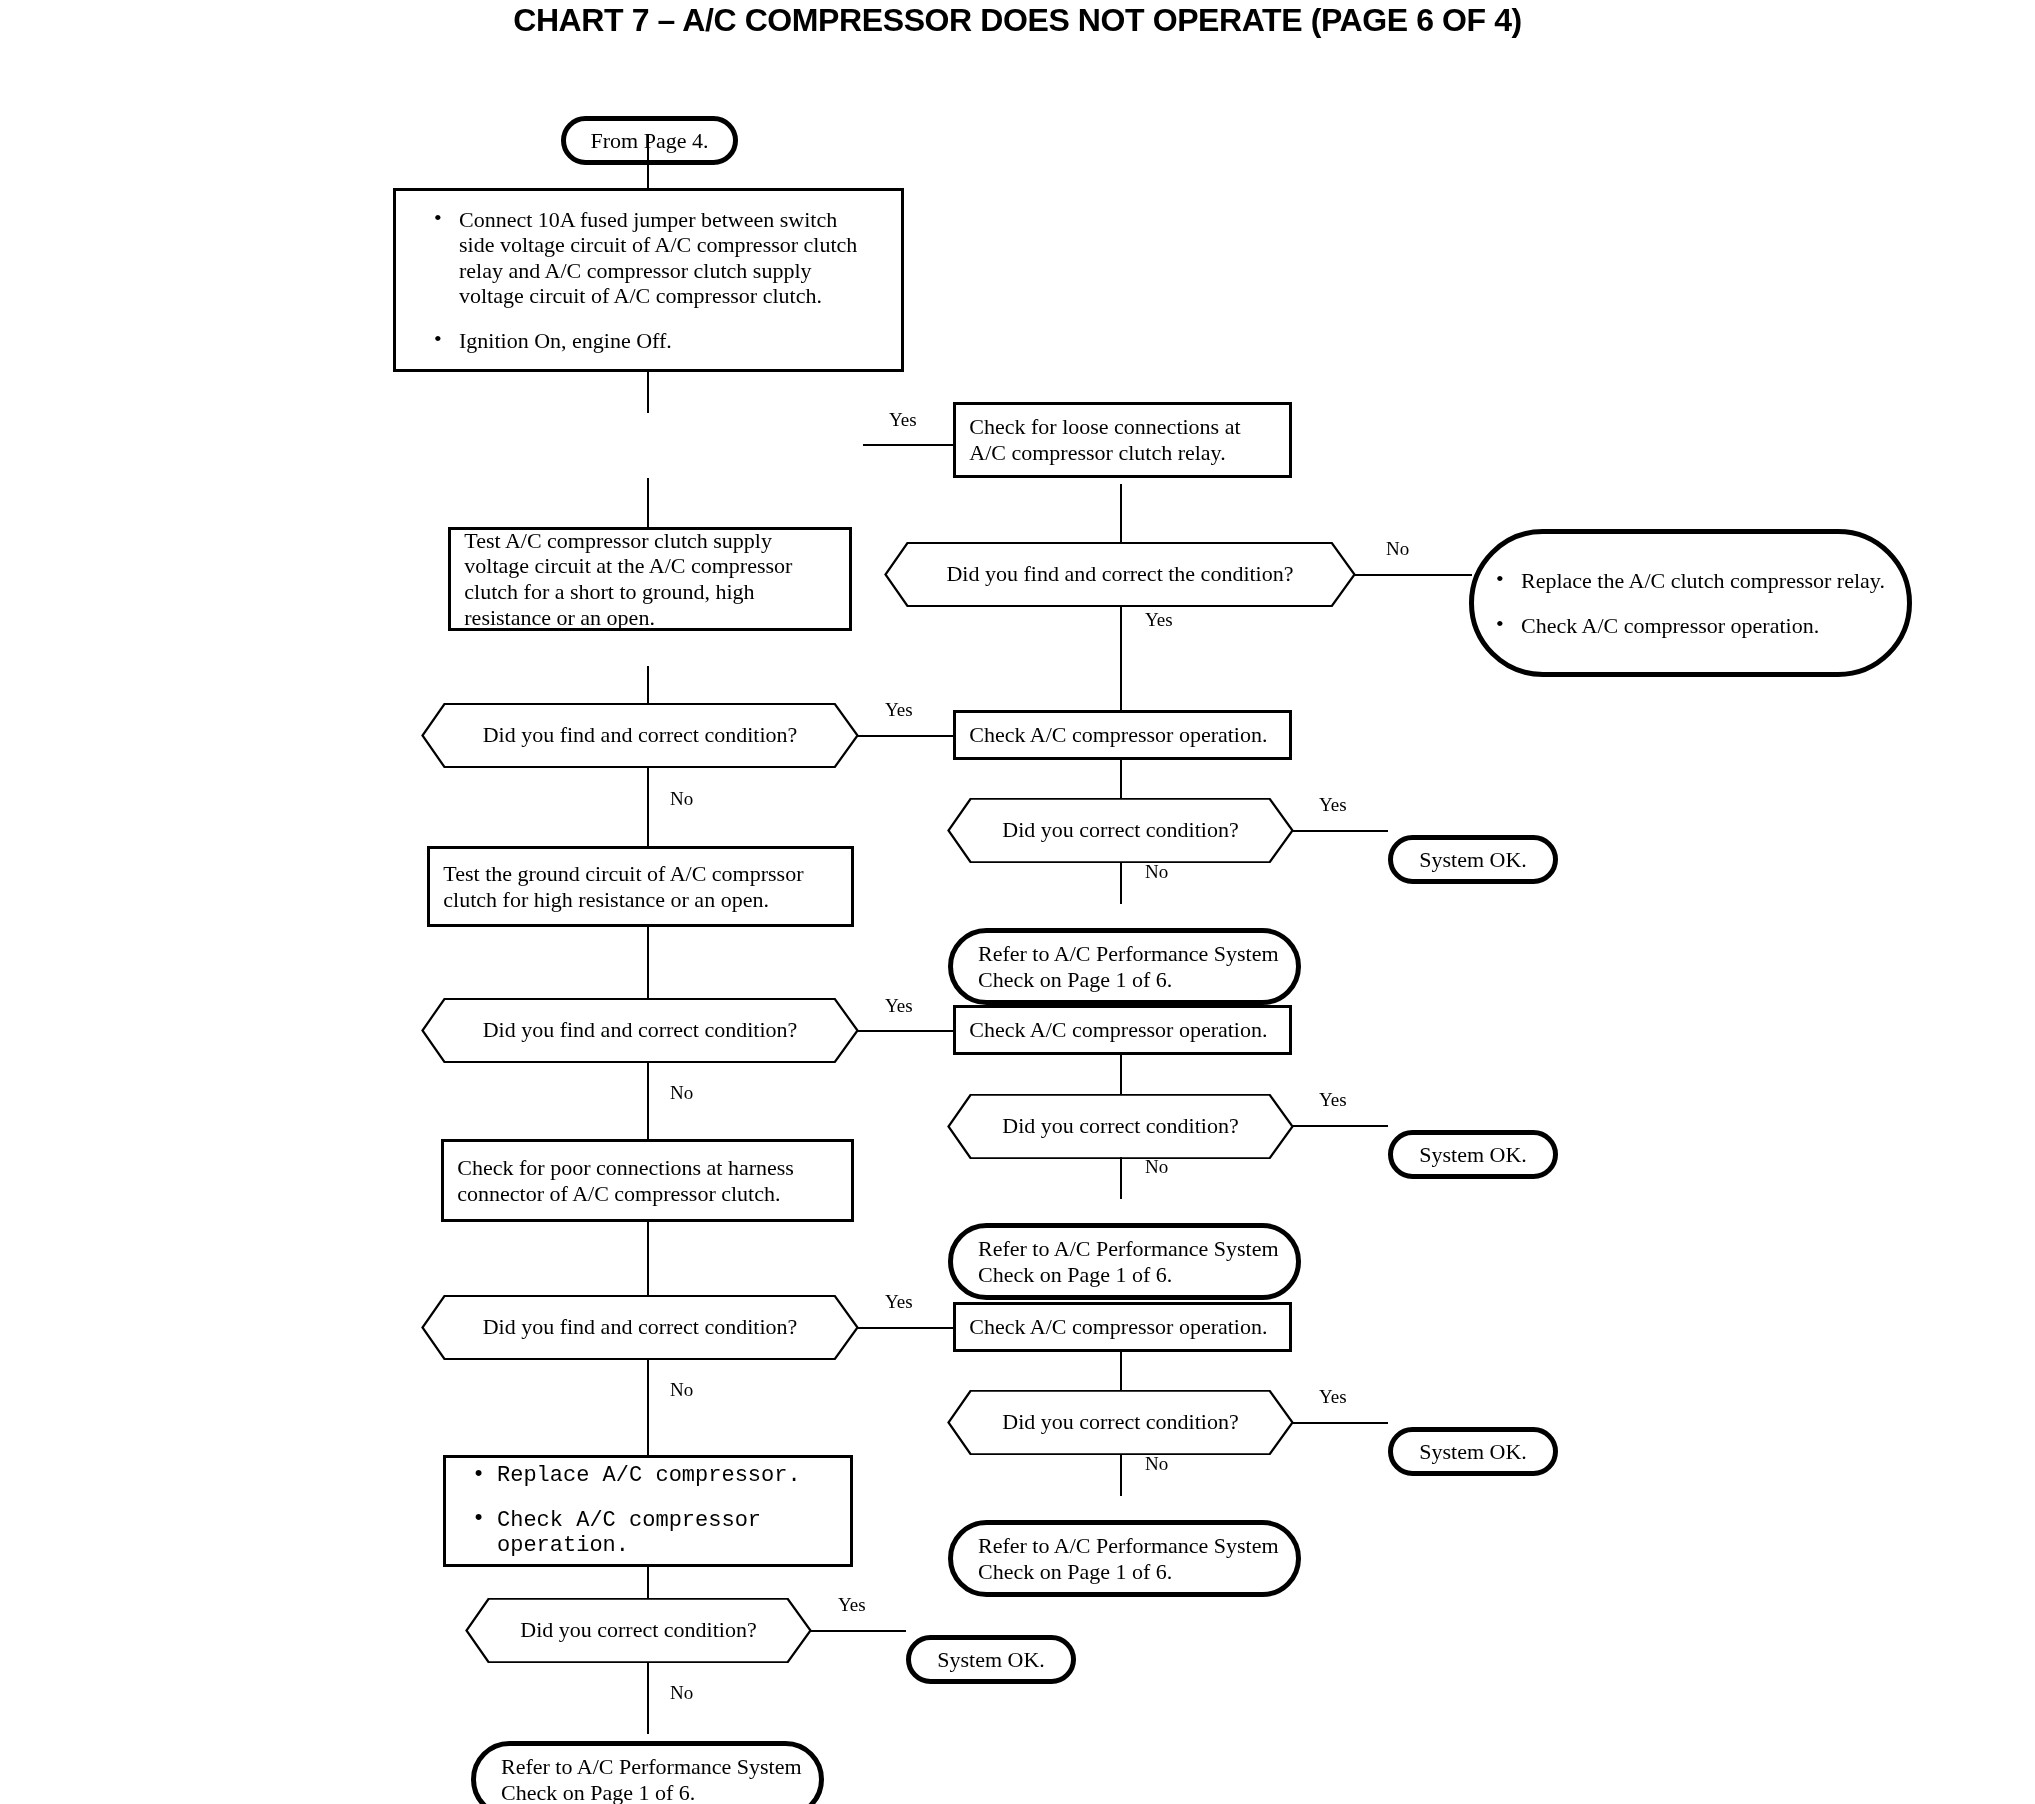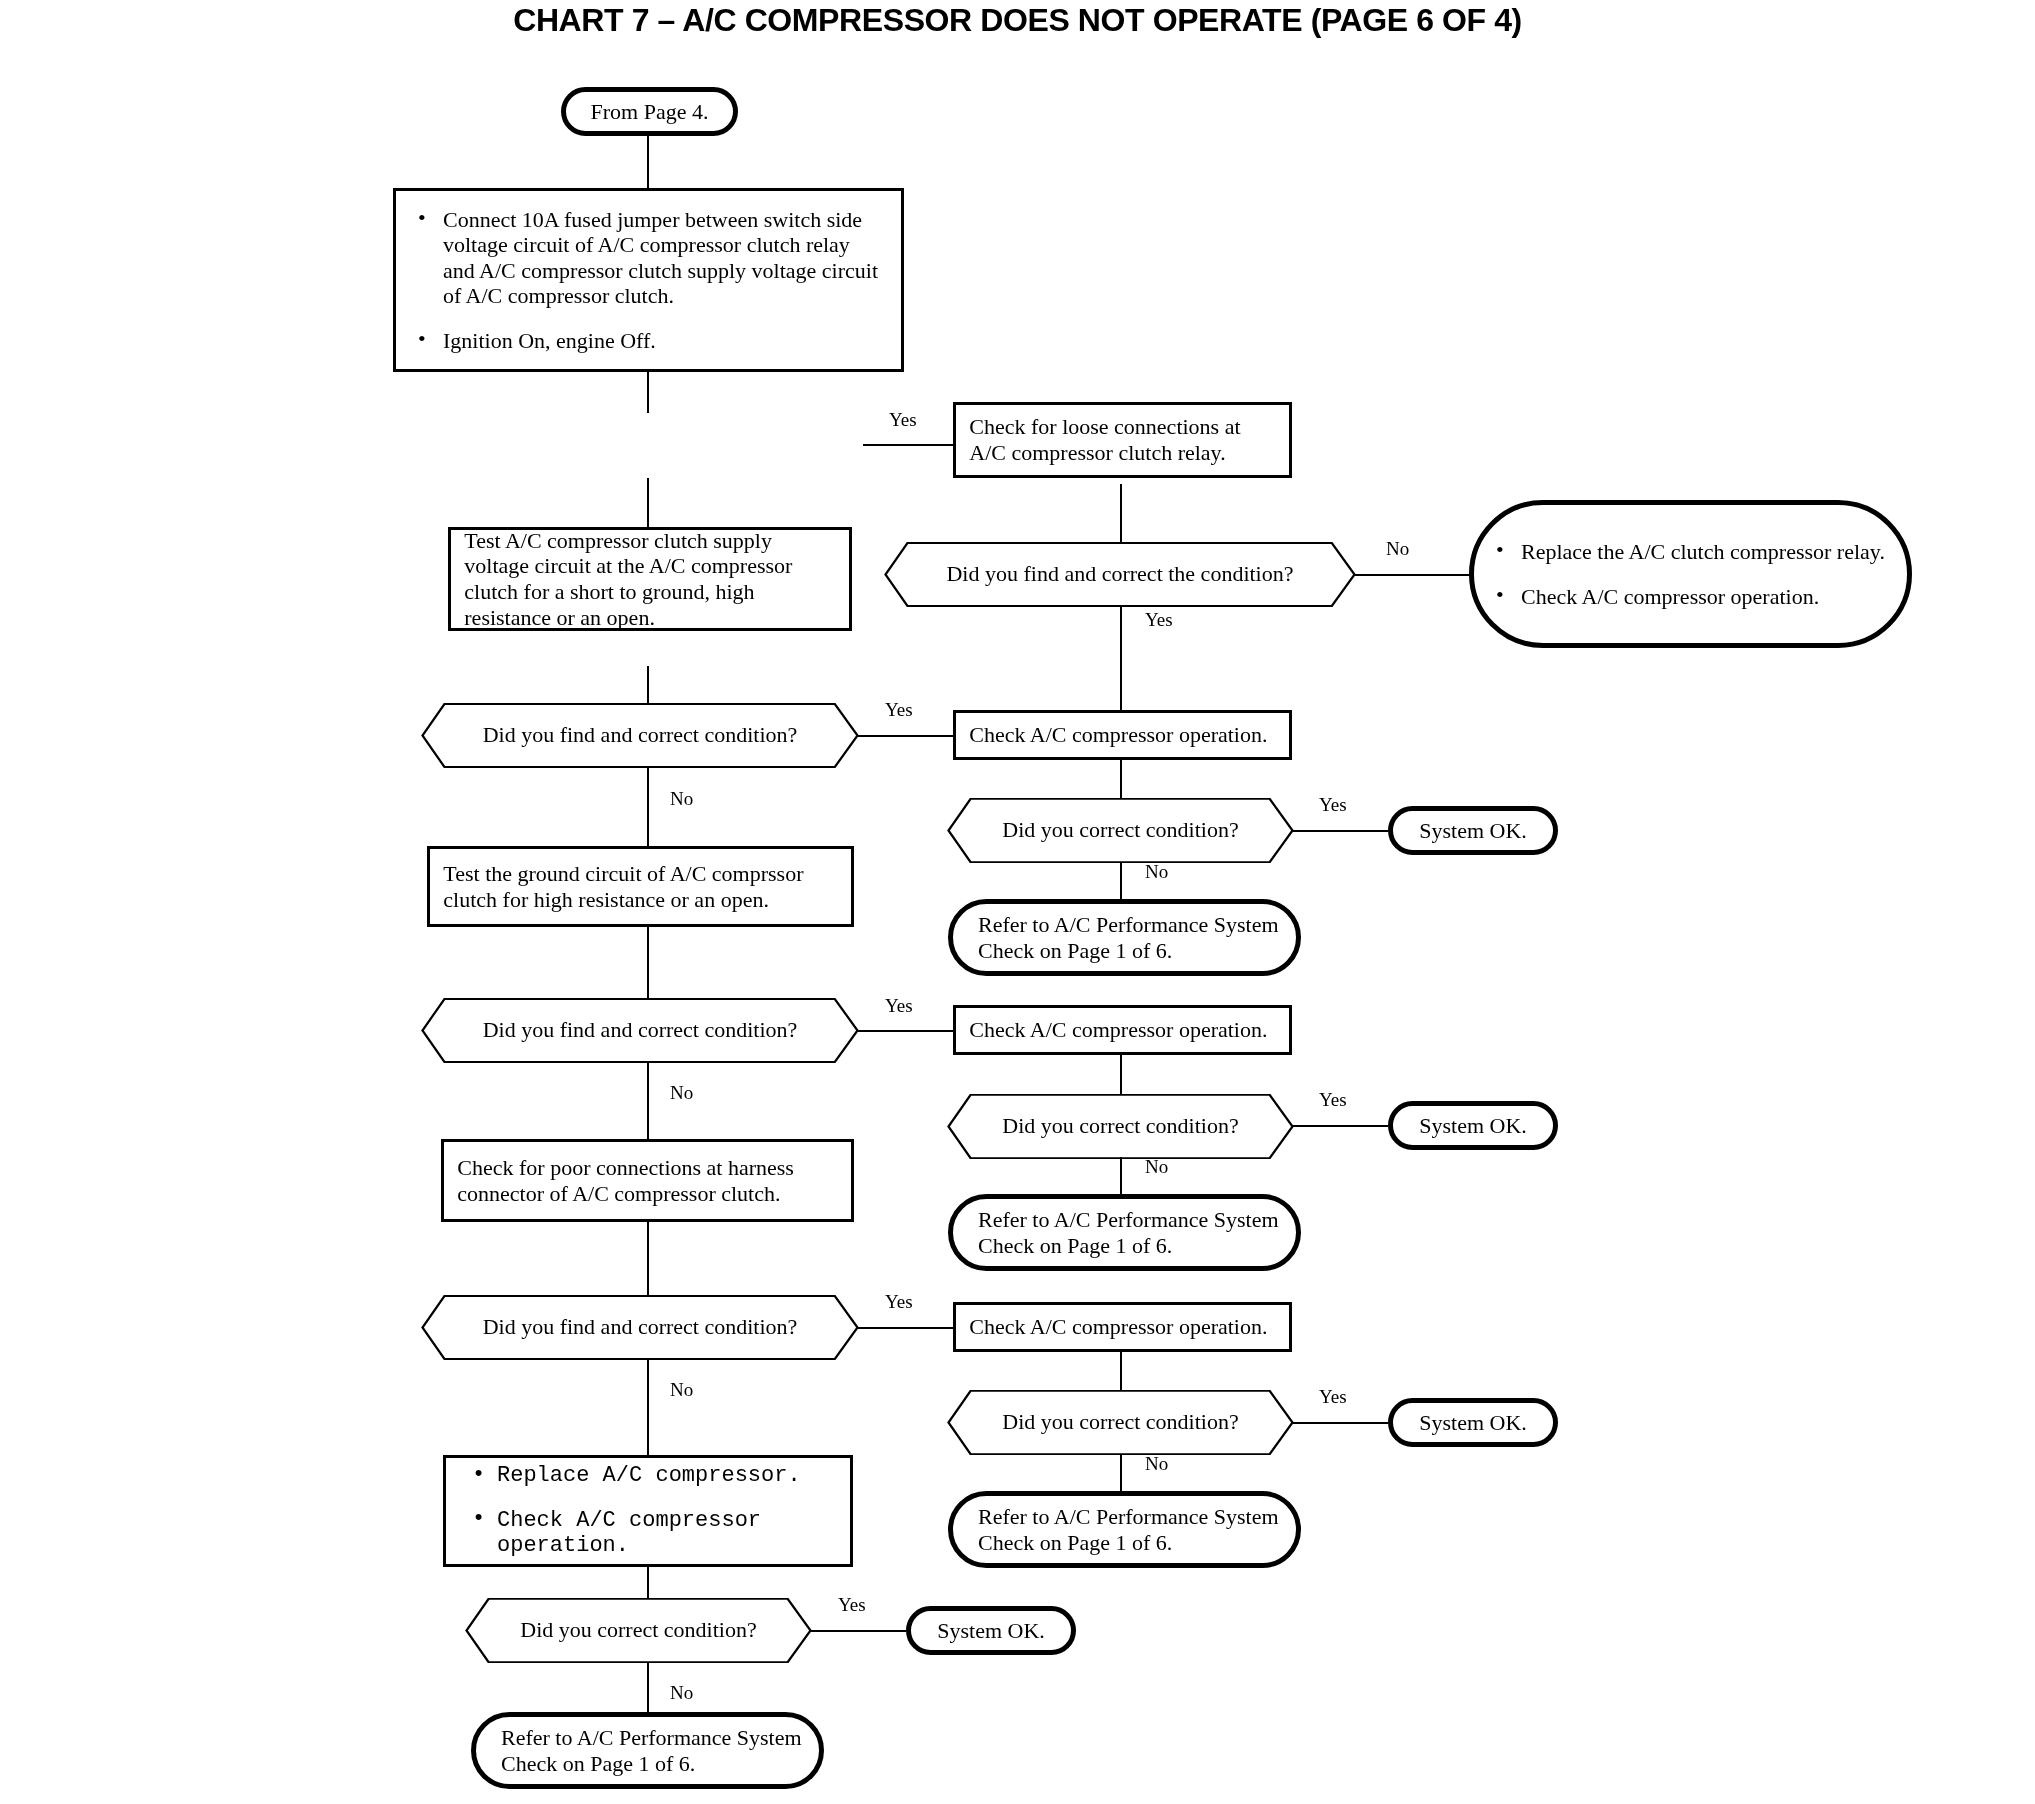--- a/index.html
+++ b/index.html
@@ -44,20 +44,21 @@
     padding: 0 13.3px;
     font-size: 22px;
     line-height: 1.16;
   }
   .term {
     border: 5.2px solid #000;
     border-radius: 737px;
     display: flex;
     align-items: center;
     justify-content: center;
+    margin-top: 29px;
   }
   .term .txt {
     font-size: 22px;
     line-height: 1.18;
     padding: 0 11.8px;
   }
   .term.left .txt { text-align: left; width: 100%; padding-left: 25px; }
 
   
   .hex {
@@ -120,21 +121,21 @@
 <div id="page">
 
   <div id="chart-title">CHART 7 – A/C COMPRESSOR DOES NOT OPERATE (PAGE 6 OF 4)</div>
 
   <div class="node term" style="left:561px; top:87px; width:177px; height:49px;">
     <div class="txt">From Page 4.</div>
   </div>
   <div class="vline" style="left:647px; top:134px; height:56px;"></div>
 
   <div class="node rect" style="left:393px; top:188px; width:511px; height:184px;">
-    <ul class="bullets" style="padding:0 16px;">
+    <ul class="bullets" style="padding:0 32px;">
       <li>
         <span>Connect 10A fused jumper between switch side voltage circuit of A/C compressor clutch relay and A/C compressor clutch supply voltage circuit of A/C compressor clutch.</span>
       </li>
       <li>
         <span>Ignition On, engine Off.</span>
       </li>
     </ul>
   </div>
   <div class="vline" style="left:647px; top:372px; height:41px;"></div>
 

